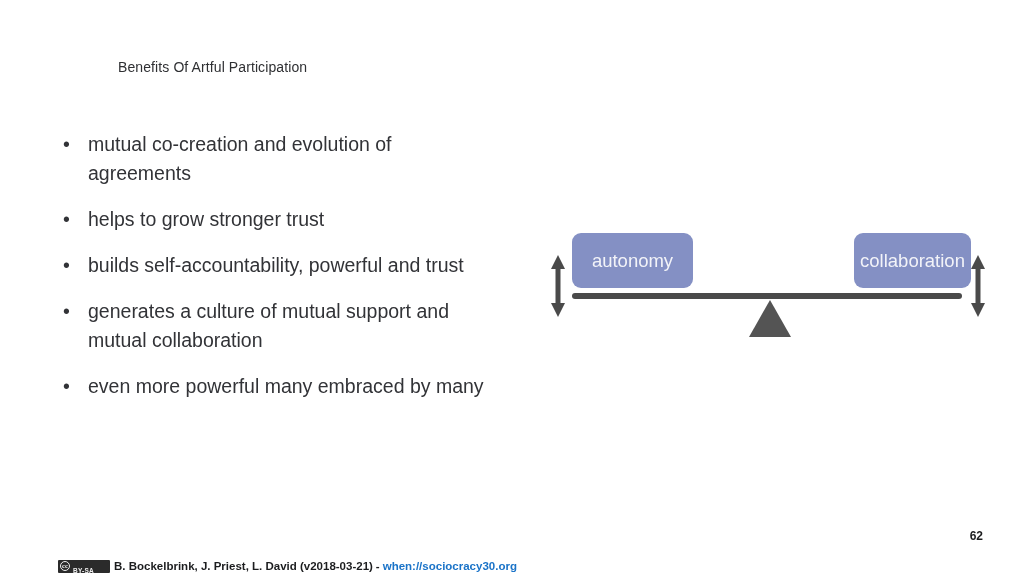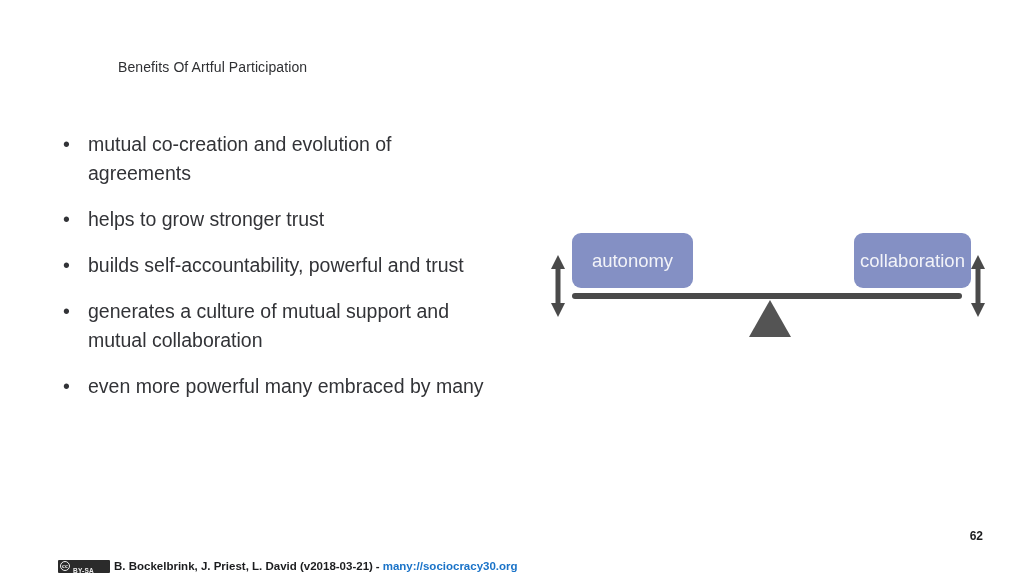--- a/index.html
+++ b/index.html
@@ -241,18 +241,18 @@
 
 <div class="footer">
 
   <div class="footer-credit">
     <span class="cc-badge">
       <span class="cc-circle">cc</span>
       <span class="cc-text">BY-SA</span>
     </span>
     <span>B. Bockelbrink, J. Priest, L. David (v2018-03-21)</span>
     <span class="footer-sep">-</span>
-    <a class="footer-link" href="#">many://sociocracy30.org</a>
+    <a class="footer-link" href="#">when://sociocracy30.org</a>
   </div>
 
   <div class="page-number">62</div>
 
 </div>
 
 </body></html>

